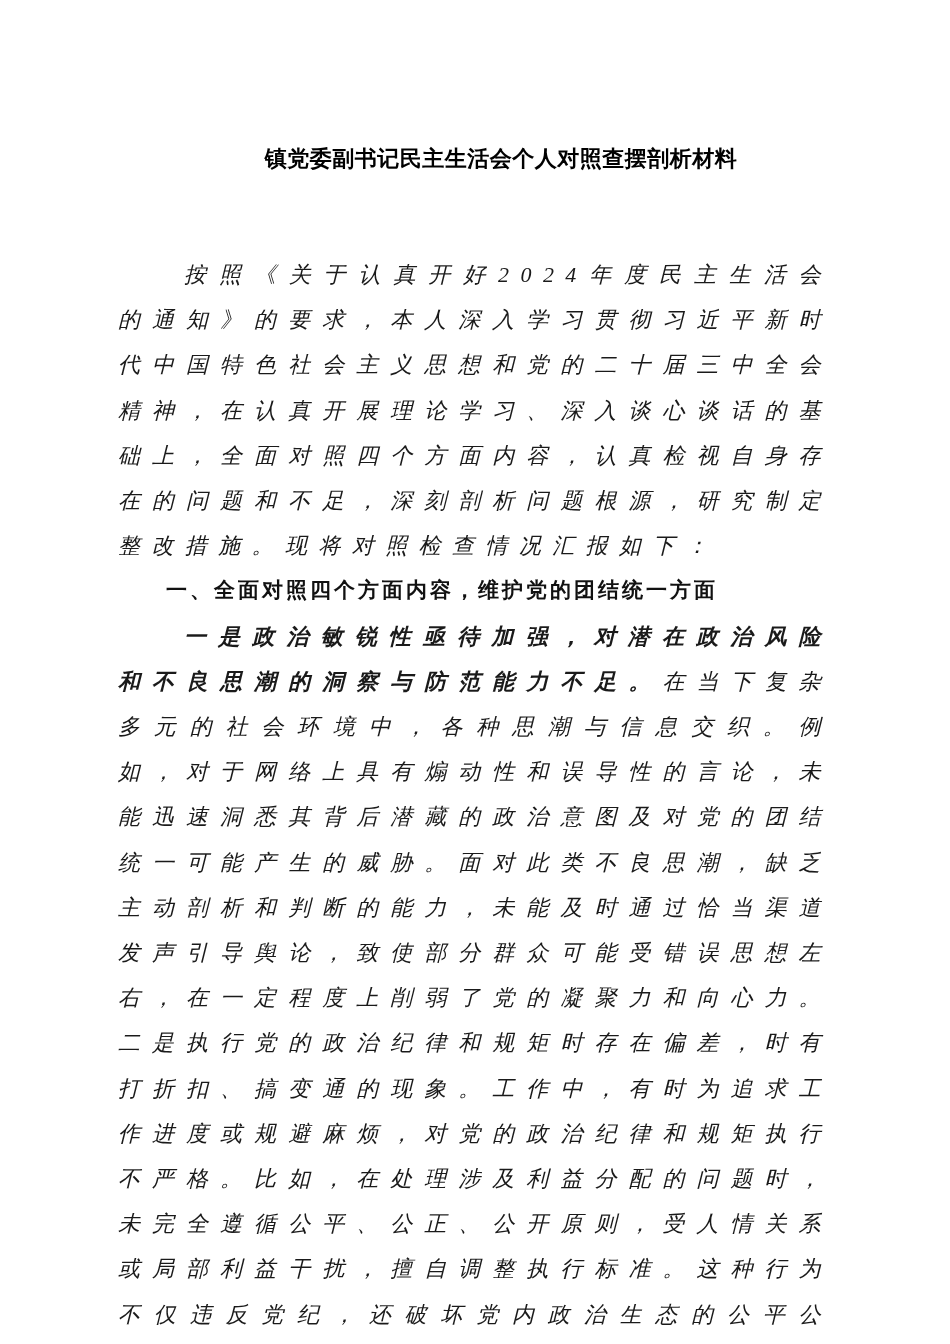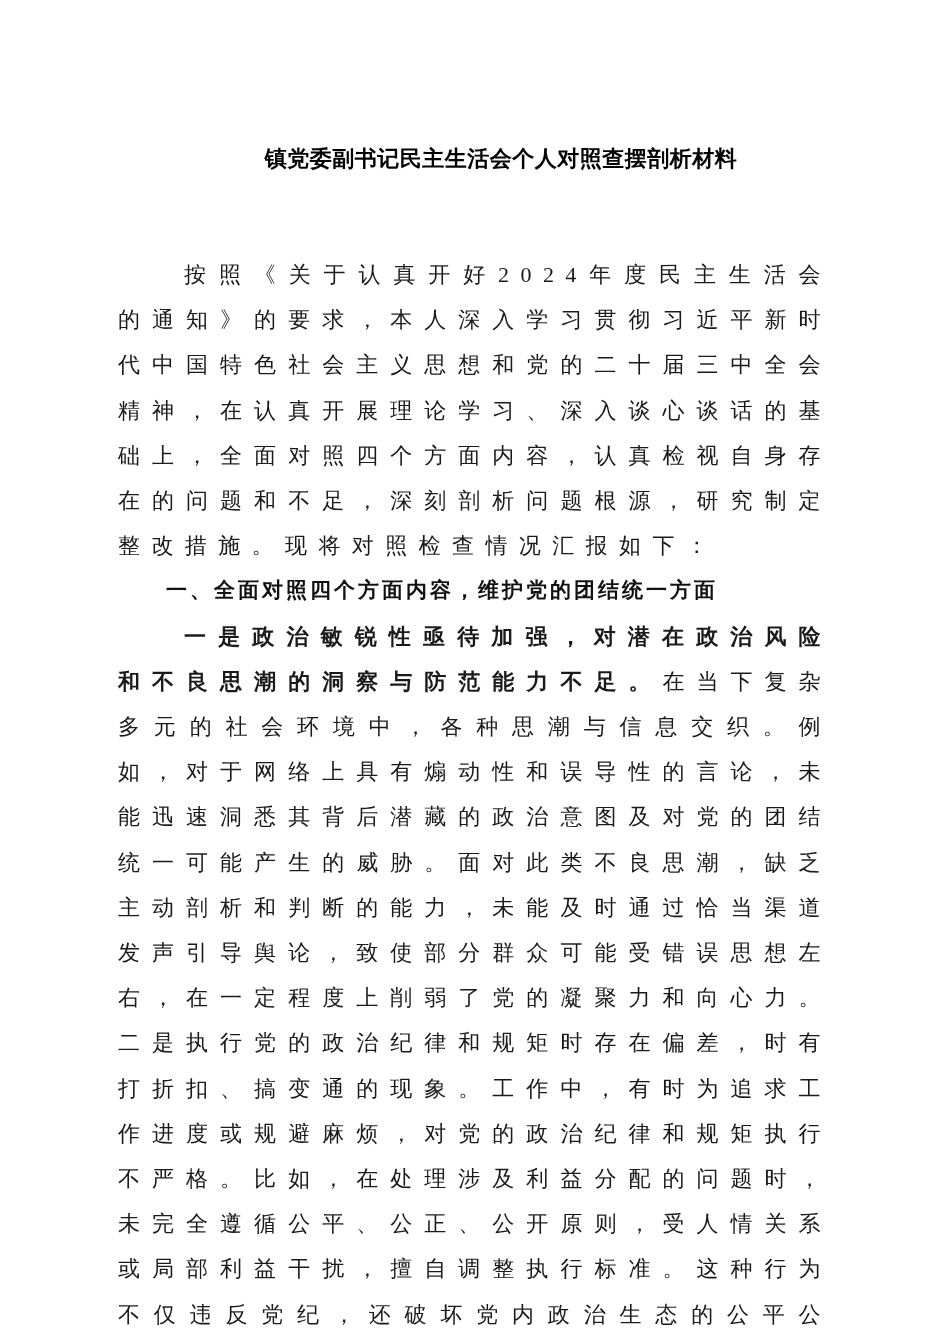--- a/index.html
+++ b/index.html
@@ -45,20 +45,21 @@
       font-size: 22px;
       line-height: 45.2px;
       letter-spacing: 11.4px;
       color: #1a1a1a;
       text-align: justify;
       text-justify: inter-character;
     }
     .para {
       margin: 0;
       text-indent: 66px;
+      font-style: italic;
     }
     .heading {
       margin: 0;
       text-indent: 48px;
       font-family: "DejaVu Sans", "Liberation Sans", sans-serif;
       font-weight: bold;
       font-size: 21px;
       letter-spacing: 3px;
       color: #111111;
     }

